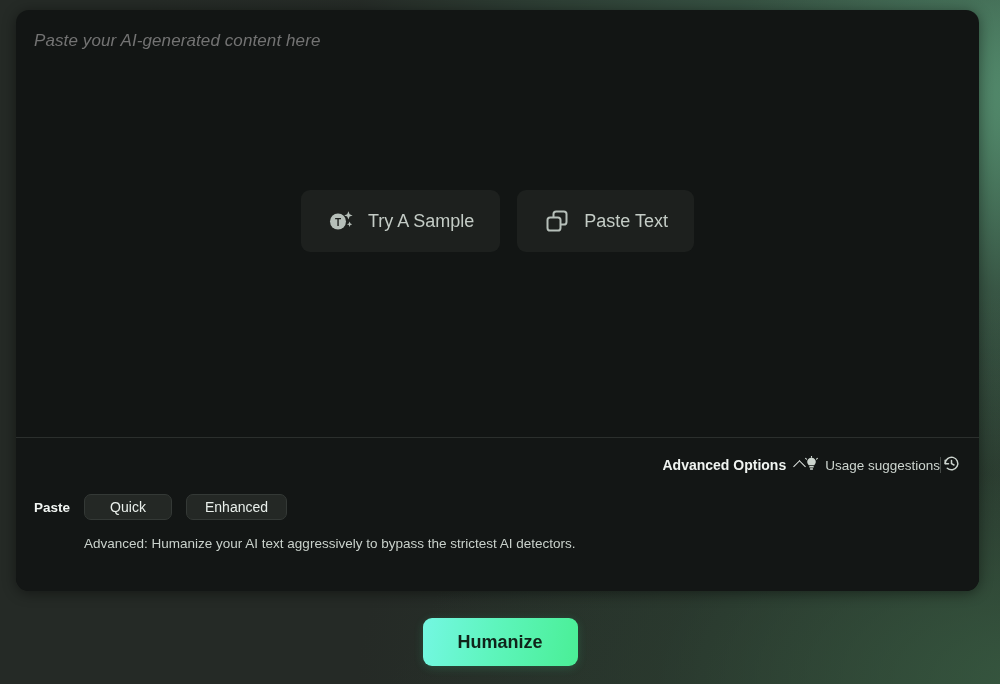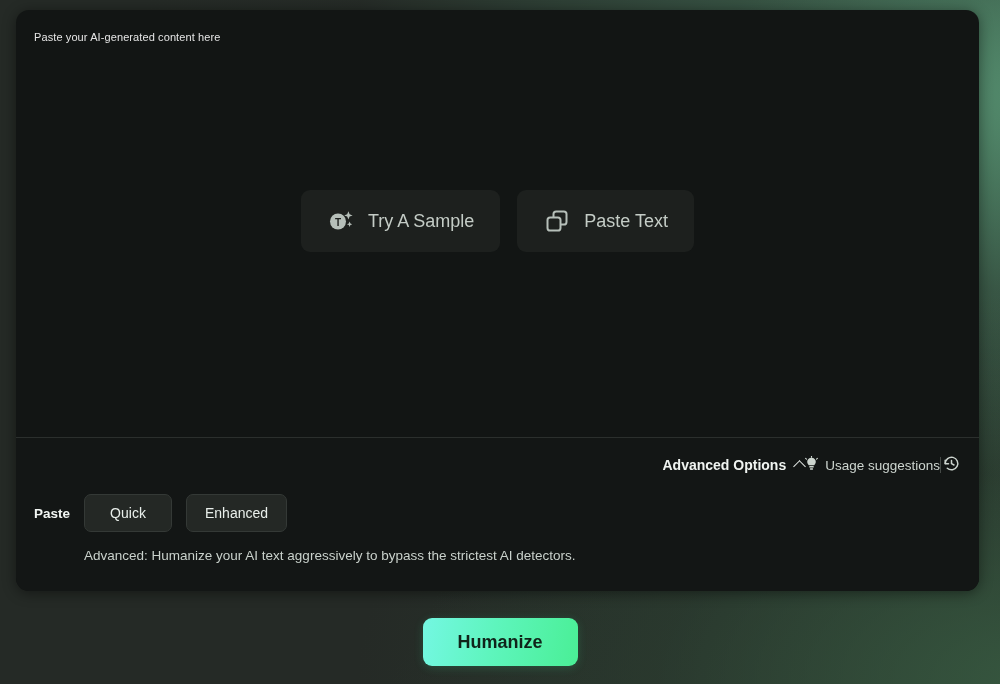--- a/index.html
+++ b/index.html
@@ -47,23 +47,24 @@
 
   .editor-body {
     position: relative;
     height: 427px;
   }
 
   .placeholder-text {
     position: absolute;
     left: 18px;
     top: 21px;
-    font-size: 11px;
-    color: #e5e5e5;
+    font-size: 17px;
+    color: #737373;
     letter-spacing: 0.1px;
+    font-style: italic;
   }
 
   .quick-actions {
     position: absolute;
     left: 0;
     right: 0;
     top: 180px;
     display: flex;
     justify-content: center;
     gap: 17px;
@@ -178,21 +179,21 @@
   }
 
   .mode-label {
     font-size: 13.5px;
     font-weight: bold;
     color: #f2f6f3;
     width: 36px;
   }
 
   .mode-btn {
-    height: 38px;
+    height: 26px;
     min-width: 88px;
     padding: 0 18px;
     background: #242825;
     border: 1px solid #343936;
     border-radius: 7px;
     color: #e9efeb;
     font-size: 14px;
     font-family: inherit;
     cursor: pointer;
   }

